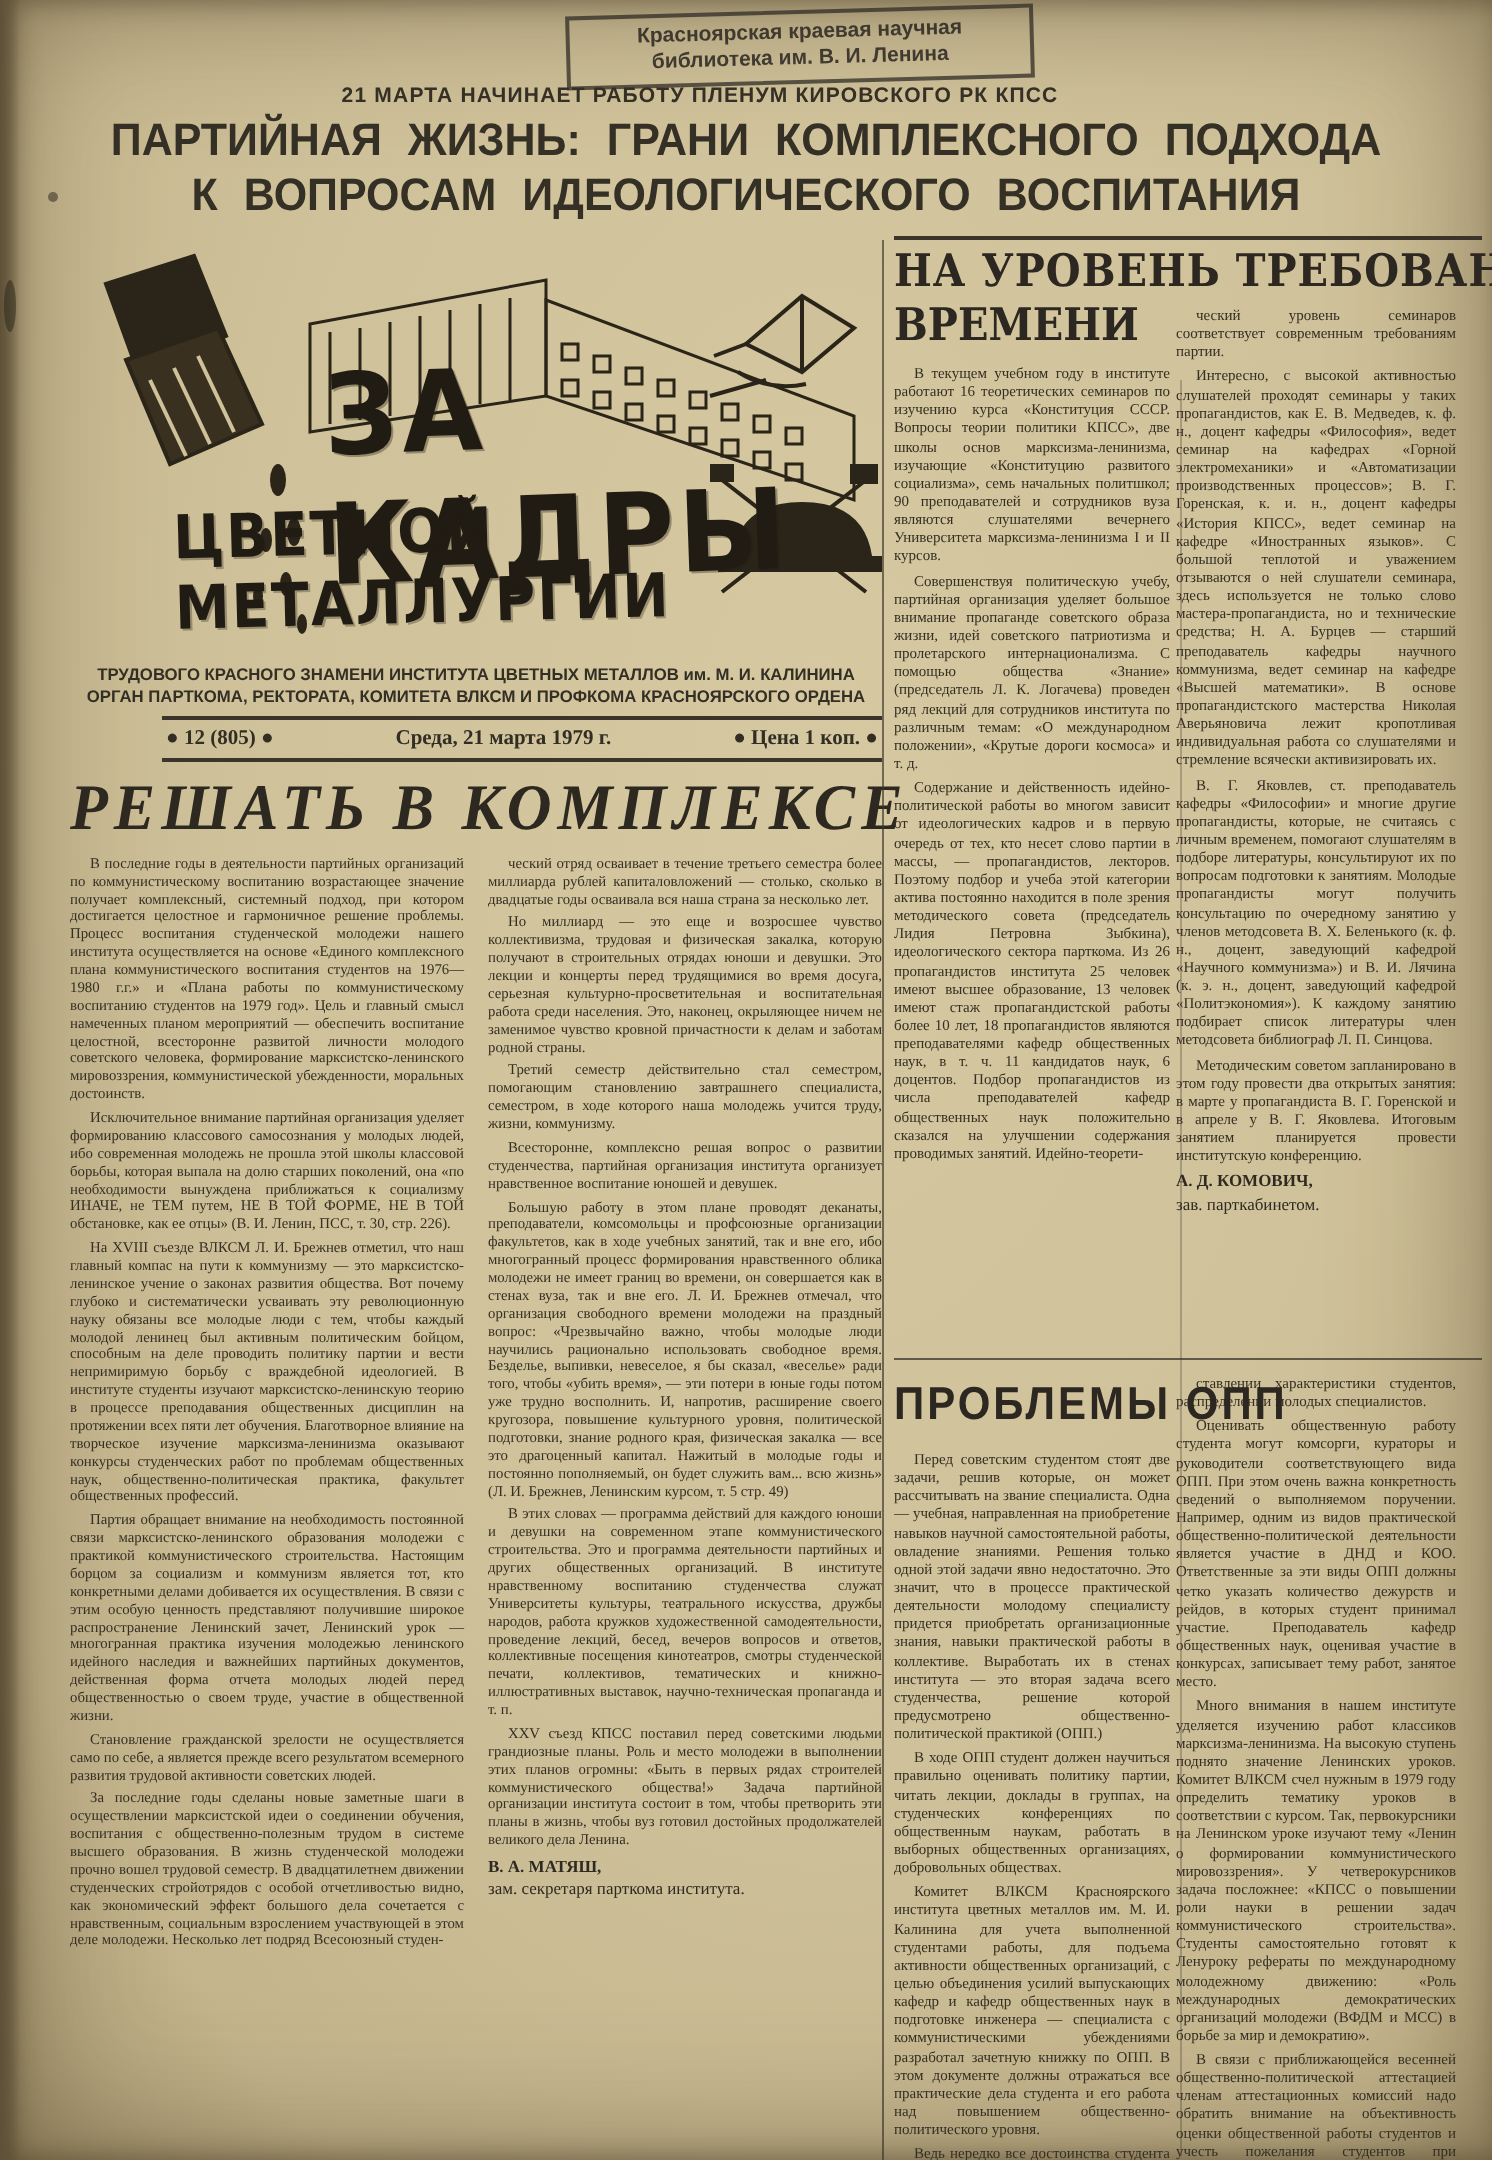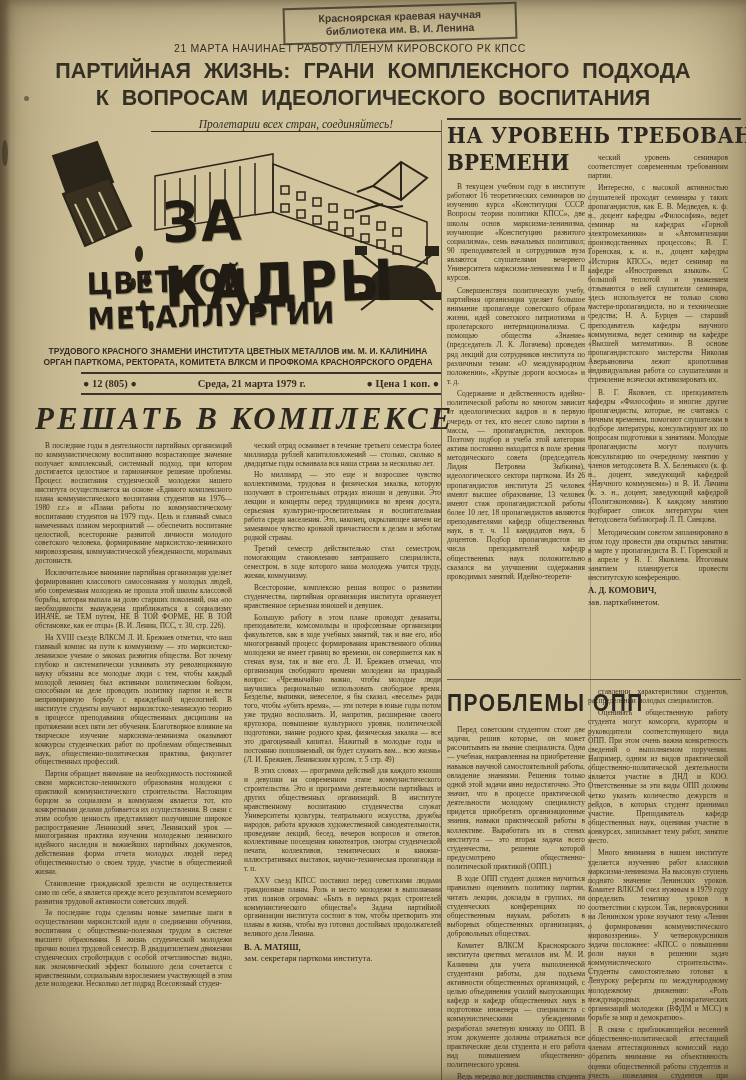--- a/index.html
+++ b/index.html
@@ -13,21 +13,21 @@
   .edge-left{position:absolute;left:0;top:0;width:10px;height:100%;
     background:linear-gradient(90deg,#5e5138,rgba(94,81,56,0));}
   .stamp{
     position:absolute; left:283px; top:5px; width:218px; padding:3px 6px 4px;
     border:2px solid rgba(48,44,38,.75); transform:rotate(-1.6deg);
     text-align:center; color:rgba(45,41,35,.88);
     font-family:"Liberation Sans", sans-serif; font-weight:bold; font-size:10.5px; line-height:1.25;
   }
   .kicker{
     position:absolute; left:0; top:42px; width:700px; text-align:center;
-    font-family:"Liberation Sans", sans-serif; font-weight:normal; font-size:10.5px;
+    font-family:"Liberation Sans", sans-serif; font-weight:bold; font-size:10.5px;
     letter-spacing:.6px; color:#352f25;
   }
   .headline{
     position:absolute; left:20px; top:58px; width:706px; text-align:center;
     font-family:"Liberation Sans", sans-serif; font-weight:bold; color:#353025;
     font-size:21.5px; line-height:1.22; word-spacing:7px; transform:scaleY(1.06);
   }
   
   .left-region{position:absolute; left:35px; top:118px; width:406px;}
   .slogan{
@@ -106,21 +106,20 @@
   </div>
 
   <div class="kicker">21 МАРТА НАЧИНАЕТ РАБОТУ ПЛЕНУМ КИРОВСКОГО РК КПСС</div>
 
   <div class="headline">
     <div>ПАРТИЙНАЯ ЖИЗНЬ: ГРАНИ КОМПЛЕКСНОГО ПОДХОДА</div>
     <div>К ВОПРОСАМ ИДЕОЛОГИЧЕСКОГО ВОСПИТАНИЯ</div>
   </div>
 
   <div class="left-region">
-    <div class="slogan">Пролетарии всех стран, соединяйтесь!</div>
 
     <div class="masthead">
       <svg width="406" height="208" viewBox="0 0 406 208">
         <g stroke="#2a2419" fill="none" stroke-width="2">
 
           <g>
             <polygon points="18,22 62,8 78,48 34,66" fill="#2a2419"></polygon>
             <polygon points="28,60 74,44 96,92 50,112" fill="#3a3020" stroke="#2a2419"></polygon>
             <line x1="40" y1="70" x2="58" y2="108" stroke="#cfc29a" stroke-width="2"></line>
             <line x1="52" y1="64" x2="70" y2="102" stroke="#cfc29a" stroke-width="2"></line>
@@ -203,21 +202,21 @@
           <p class="para">На XVIII съезде ВЛКСМ Л. И. Брежнев отметил, что наш главный компас на пути к коммунизму — это марксистско-ленинское учение о законах развития общества. Вот почему глубоко и систематически усваивать эту революционную науку обязаны все молодые люди с тем, чтобы каждый молодой ленинец был активным политическим бойцом, способным на деле проводить политику партии и вести непримиримую борьбу с враждебной идеологией. В институте студенты изучают марксистско-ленинскую теорию в процессе преподавания общественных дисциплин на протяжении всех пяти лет обучения. Благотворное влияние на творческое изучение марксизма-ленинизма оказывают конкурсы студенческих работ по проблемам общественных наук, общественно-политическая практика, факультет общественных профессий.</p>
           <p class="para">Партия обращает внимание на необходимость постоянной связи марксистско-ленинского образования молодежи с практикой коммунистического строительства. Настоящим борцом за социализм и коммунизм является тот, кто конкретными делами добивается их осуществления. В связи с этим особую ценность представляют получившие широкое распространение Ленинский зачет, Ленинский урок — многогранная практика изучения молодежью ленинского идейного наследия и важнейших партийных документов, действенная форма отчета молодых людей перед общественностью о своем труде, участие в общественной жизни.</p>
           <p class="para">Становление гражданской зрелости не осуществляется само по себе, а является прежде всего результатом всемерного развития трудовой активности советских людей.</p>
           <p class="para">За последние годы сделаны новые заметные шаги в осуществлении марксистской идеи о соединении обучения, воспитания с общественно-полезным трудом в системе высшего образования. В жизнь студенческой молодежи прочно вошел трудовой семестр. В двадцатилетнем движении студенческих стройотрядов с особой отчетливостью видно, как экономический эффект большого дела сочетается с нравственным, социальным взрослением участвующей в этом деле молодежи. Несколько лет подряд Всесоюзный студен-</p>
         </div>
       <div class="bodycol">
         <div>
             <p class="para">ческий отряд осваивает в течение третьего семестра более миллиарда рублей капиталовложений — столько, сколько в двадцатые годы осваивала вся наша страна за несколько лет.</p>
             <p class="para">Но миллиард — это еще и возросшее чувство коллективизма, трудовая и физическая закалка, которую получают в строительных отрядах юноши и девушки. Это лекции и концерты перед трудящимися во время досуга, серьезная культурно-просветительная и воспитательная работа среди населения. Это, наконец, окрыляющее ничем не заменимое чувство кровной причастности к делам и заботам родной страны.</p>
             <p class="para">Третий семестр действительно стал семестром, помогающим становлению завтрашнего специалиста, семестром, в ходе которого наша молодежь учится труду, жизни, коммунизму.</p>
-            <p class="para">Всесторонне, комплексно решая вопрос о развитии студенчества, партийная организация института организует нравственное серьезная юношей и девушек.</p>
+            <p class="para">Всесторонне, комплексно решая вопрос о развитии студенчества, партийная организация института организует нравственное воспитание юношей и девушек.</p>
             <p class="para">Большую работу в этом плане проводят деканаты, преподаватели, комсомольцы и профсоюзные организации факультетов, как в ходе учебных занятий, так и вне его, ибо многогранный процесс формирования нравственного облика молодежи не имеет границ во времени, он совершается как в стенах вуза, так и вне его. Л. И. Брежнев отмечал, что организация свободного времени молодежи на праздный вопрос: «Чрезвычайно важно, чтобы молодые люди научились рационально использовать свободное время. Безделье, выпивки, невеселое, я бы сказал, «веселье» ради того, чтобы «убить время», — эти потери в юные годы потом уже трудно восполнить. И, напротив, расширение своего кругозора, повышение культурного уровня, политической подготовки, знание родного края, физическая закалка — все это драгоценный капитал. Нажитый в молодые годы и постоянно пополняемый, он будет служить вам... всю жизнь» (Л. И. Брежнев, Ленинским курсом, т. 5 стр. 49)</p>
             <p class="para">В этих словах — программа действий для каждого юноши и девушки на современном этапе коммунистического строительства. Это и программа деятельности партийных и других общественных организаций. В институте нравственному воспитанию студенчества служат Университеты культуры, театрального искусства, дружбы народов, работа кружков художественной самодеятельности, проведение лекций, бесед, вечеров вопросов и ответов, коллективные посещения кинотеатров, смотры студенческой печати, коллективов, тематических и книжно-иллюстративных выставок, научно-техническая пропаганда и т. п.</p>
             <p class="para">XXV съезд КПСС поставил перед советскими людьми грандиозные планы. Роль и место молодежи в выполнении этих планов огромны: «Быть в первых рядах строителей коммунистического общества!» Задача партийной организации института состоит в том, чтобы претворить эти планы в жизнь, чтобы вуз готовил достойных продолжателей великого дела Ленина.</p>
           </div>
         <div class="sig">
           <div>В. А. МАТЯШ,</div>
           <div class="role">зам. секретаря парткома института.</div>
         </div>
       </div>
     </div>

